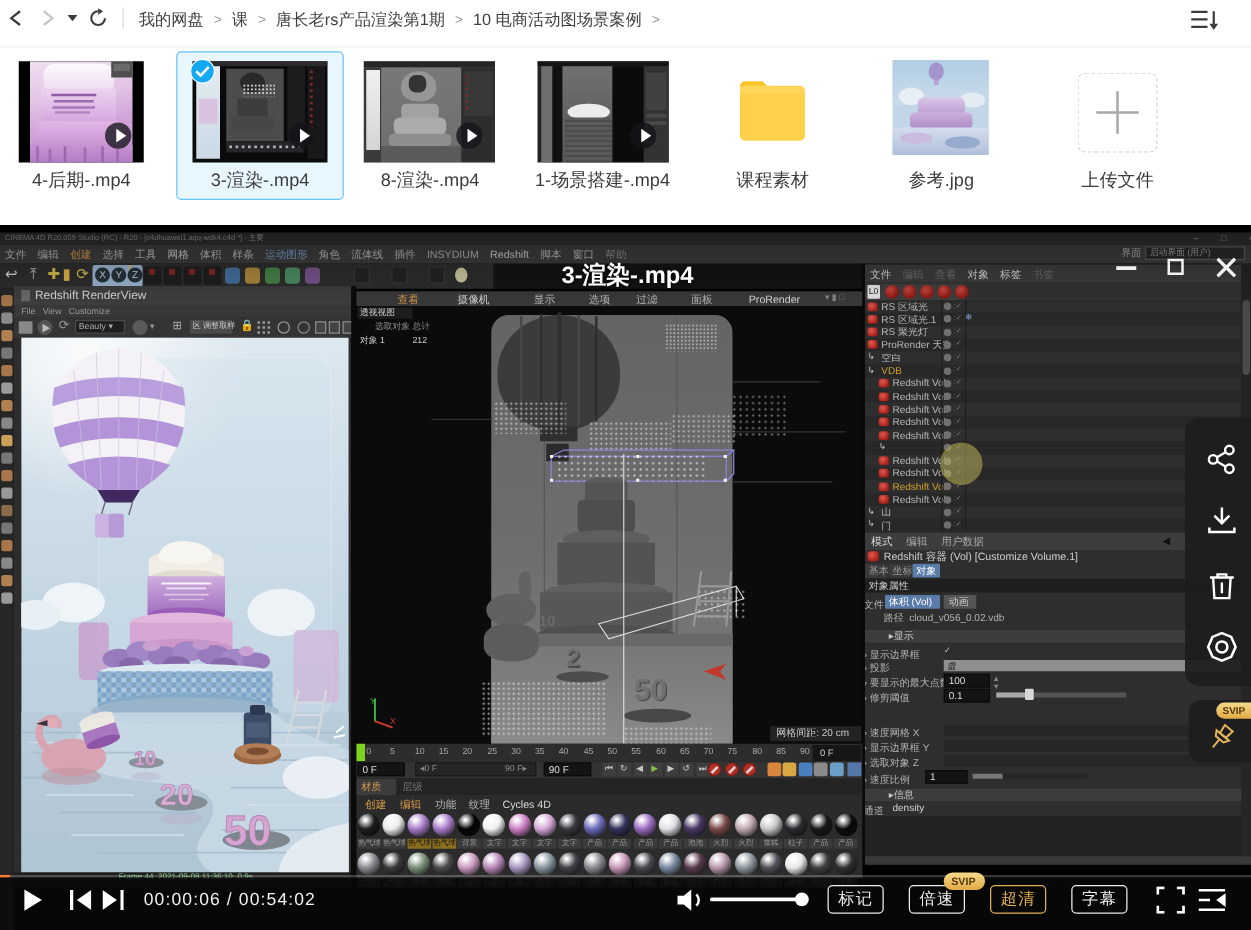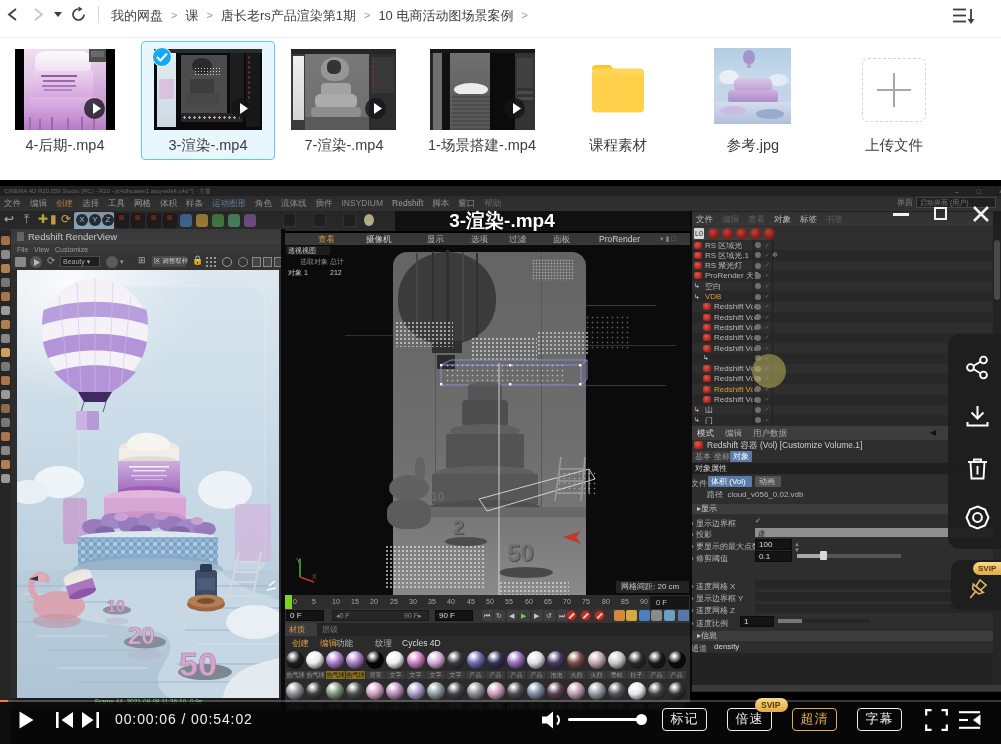--- a/index.html
+++ b/index.html
@@ -1,21 +1,21 @@
 <!DOCTYPE html>
 <html><head><meta charset="utf-8"><style>
 *{margin:0;padding:0;box-sizing:border-box}
 html,body{width:1001px;height:744px;overflow:hidden;background:#fff}
 #app{position:relative;width:1001px;height:744px;font-family:"Liberation Sans",sans-serif;overflow:hidden}
 .ab{position:absolute}
 .tt{white-space:nowrap;line-height:1}
 .sph{position:absolute;width:18px;height:18px;border-radius:50%}
 .mlab{position:absolute;width:19px;height:8px;font-size:6px;color:#9a9a9a;background:#3b3b3b;overflow:hidden;text-align:center;line-height:8px}
 .btn{position:absolute;height:23px;border:1.5px solid #eee;border-radius:4px;color:#eee;font-size:13px;text-align:center;line-height:20px;letter-spacing:1px;font-weight:400}
-.sec{position:absolute;left:692px;width:300px;background:#3d3d3d;color:#c9c9c9;font-size:8px;line-height:10px;padding-left:5px}
+.sec{position:absolute;left:692px;width:300px;background:#3d3d3d;color:#c9c9c9;font-size:8px;line-height:10px;padding-left:19px}
 .arow{position:absolute;left:691px;font-size:8px;color:#b4b4b4;white-space:nowrap}
 .inp{position:absolute;background:#141414;border:1px solid #0a0a0a;color:#ddd;font-size:8px;line-height:9px;padding-left:3px}
 </style></head><body>
 <div id="app">
 <div class="ab" style="left:0;top:0;width:1001px;height:38px;background:#fff;border-bottom:1px solid #ededed"></div>
 <svg class="ab" style="left:6px;top:7px" width="14" height="15" viewBox="0 0 14 15">
       <path d="M10 2 L3 7.5 L10 13" fill="none" stroke="#3d3d3d" stroke-width="1.8"></path>
     </svg>
 <svg class="ab" style="left:31px;top:7px" width="14" height="15" viewBox="0 0 14 15">
       <path d="M4 2 L11 7.5 L4 13" fill="none" stroke="#c6c6c6" stroke-width="1.8"></path>
@@ -140,21 +140,21 @@
       <div class="ab" style="left:6px;top:58px;width:26px;height:9px;border-radius:50%;background:#cabce0"></div>
       <div class="ab" style="left:42px;top:61px;width:28px;height:10px;border-radius:50%;background:#96abce"></div>
     </div>
 <div class="ab" style="left:862px;top:58px;width:64px;height:64px;border:1.5px dashed #d4d4d4;border-radius:6px"></div>
 <div class="ab" style="left:877px;top:73px;width:34px;height:34px">
       <div class="ab" style="left:16px;top:0;width:2px;height:34px;background:#a8a8a8"></div>
       <div class="ab" style="left:0;top:16px;width:34px;height:2px;background:#a8a8a8"></div>
     </div>
 <div class="ab tt" style="left:-15px;top:138px;width:160px;text-align:center;font-size:14.5px;color:#3c3c3c">4-后期-.mp4</div>
 <div class="ab tt" style="left:128px;top:138px;width:160px;text-align:center;font-size:14.5px;color:#3c3c3c">3-渲染-.mp4</div>
-<div class="ab tt" style="left:264px;top:138px;width:160px;text-align:center;font-size:14.5px;color:#3c3c3c">7-渲染-.mp4</div>
+<div class="ab tt" style="left:264px;top:138px;width:160px;text-align:center;font-size:14.5px;color:#3c3c3c">8-渲染-.mp4</div>
 <div class="ab tt" style="left:402px;top:138px;width:160px;text-align:center;font-size:14.5px;color:#3c3c3c">1-场景搭建-.mp4</div>
 <div class="ab tt" style="left:538px;top:138px;width:160px;text-align:center;font-size:14.5px;color:#3c3c3c">课程素材</div>
 <div class="ab tt" style="left:673px;top:138px;width:160px;text-align:center;font-size:14.5px;color:#3c3c3c">参考.jpg</div>
 <div class="ab tt" style="left:814px;top:138px;width:160px;text-align:center;font-size:14.5px;color:#3c3c3c">上传文件</div>
 <div class="ab" style="left:0;top:180px;width:1001px;height:564px;background:#000"></div>
 <div class="ab" style="left:0;top:186px;width:1001px;height:10px;background:#2f2f2f"></div>
 <div class="ab tt" style="left:4px;top:188px;font-size:6px;color:#8f8f8f">CINEMA 4D R20.059 Studio (RC) - R20 - [c4dhuawei1.aqq-wdk4.c4d *] - 主要</div>
 <div class="ab tt" style="left:955px;top:188px;font-size:7px;color:#aaa;letter-spacing:8px">– □ ×</div>
 <div class="ab" style="left:0;top:196px;width:1001px;height:15px;background:#3d3d3d"></div>
 <div class="ab tt" style="left:4px;top:199px;font-size:8.5px"><span style="color:#b9b9b9;margin-right:9px">文件</span><span style="color:#b9b9b9;margin-right:9px">编辑</span><span style="color:#d79b4a;margin-right:9px">创建</span><span style="color:#b9b9b9;margin-right:9px">选择</span><span style="color:#c9c9c9;margin-right:9px">工具</span><span style="color:#c9c9c9;margin-right:9px">网格</span><span style="color:#b9b9b9;margin-right:9px">体积</span><span style="color:#b9b9b9;margin-right:9px">样条</span><span style="color:#7ba3cc;margin-right:9px">运动图形</span><span style="color:#b9b9b9;margin-right:9px">角色</span><span style="color:#b9b9b9;margin-right:9px">流体线</span><span style="color:#b9b9b9;margin-right:9px">插件</span><span style="color:#b0b0b0;margin-right:9px">INSYDIUM</span><span style="color:#c9c9c9;margin-right:9px">Redshift</span><span style="color:#b9b9b9;margin-right:9px">脚本</span><span style="color:#b9b9b9;margin-right:9px">窗口</span><span style="color:#8a8a8a;margin-right:9px">帮助</span></div>
@@ -522,21 +522,21 @@
 <div class="ab" style="left:651px;top:610px;width:11px;height:11px;background:#8a8a8a;border-radius:2px"></div>
 <div class="ab" style="left:664px;top:610px;width:11px;height:11px;background:#6aa0c8;border-radius:2px"></div>
 <div class="ab" style="left:678px;top:610px;width:11px;height:11px;background:#5577aa;border-radius:1px"></div>
 <div class="ab" style="left:285px;top:623px;width:405px;height:80px;background:#2b2b2b"></div>
 <div class="ab" style="left:285px;top:623px;width:405px;height:13px;background:#242424"></div>
 <div class="ab" style="left:285px;top:623px;width:32px;height:13px;background:#3c3c3c;border-radius:2px 2px 0 0"></div>
 <div class="ab tt" style="left:289px;top:626px;font-size:8px;color:#d79b4a">材质</div>
 <div class="ab tt" style="left:322px;top:626px;font-size:8px;color:#777">层级</div>
 <div class="ab tt" style="left:292px;top:639px;font-size:8.5px;color:#d79b4a">创建</div>
 <div class="ab tt" style="left:320px;top:639px;font-size:8.5px;color:#d79b4a">编辑</div>
-<div class="ab tt" style="left:336px;top:639px;font-size:8.5px;color:#b9b9b9">功能</div>
+<div class="ab tt" style="left:348px;top:639px;font-size:8.5px;color:#b9b9b9">功能</div>
 <div class="ab tt" style="left:375px;top:639px;font-size:8.5px;color:#b9b9b9">纹理</div>
 <div class="ab tt" style="left:402px;top:639px;font-size:8.5px;color:#d9d9d9">Cycles 4D</div>
 <div class="sph" style="left:286px;top:651px;background:radial-gradient(circle at 35% 28%,#ffffff 4%,#1c1c1e 42%,#0a0a0a 98%)"></div>
 <div class="mlab" style="left:286px;top:671px;">热气球</div>
 <div class="sph" style="left:286px;top:682px;background:radial-gradient(circle at 35% 28%,#ffffff 4%,#8a8a92 42%,#0a0a0a 98%)"></div>
 <div class="mlab" style="left:286px;top:702px;opacity:0.75">产品</div>
 <div class="sph" style="left:306px;top:651px;background:radial-gradient(circle at 35% 28%,#ffffff 4%,#ececec 42%,#0a0a0a 98%)"></div>
 <div class="mlab" style="left:306px;top:671px;">热气球</div>
 <div class="sph" style="left:306px;top:682px;background:radial-gradient(circle at 35% 28%,#ffffff 4%,#3a3a3a 42%,#0a0a0a 98%)"></div>
 <div class="mlab" style="left:306px;top:702px;opacity:0.75">产品</div>
@@ -756,21 +756,21 @@
 <div class="ab tt" style="left:794px;top:541px;font-size:6px;color:#888">▲<br>▼</div>
 <div class="ab arow" style="top:553px">› 修剪阈值</div>
 <div class="ab inp" style="left:755px;top:551px;width:37px;height:11px">0.1</div>
 <div class="ab" style="left:797px;top:554px;width:104px;height:4px;background:#555"></div>
 <div class="ab" style="left:797px;top:554px;width:26px;height:4px;background:#a8a8a8"></div>
 <div class="ab" style="left:820px;top:551px;width:7px;height:9px;background:#d8d8d8;border-radius:1px"></div>
 <div class="ab arow" style="top:581px">› 速度网格 X</div>
 <div class="ab" style="left:755px;top:580px;width:240px;height:9px;background:#262626"></div>
 <div class="ab arow" style="top:593px">› 显示边界框 Y</div>
 <div class="ab" style="left:755px;top:592px;width:240px;height:9px;background:#262626"></div>
-<div class="ab arow" style="top:605px">› 速度网格 Z</div>
+<div class="ab arow" style="top:605px">› 选取对象 Z</div>
 <div class="ab" style="left:755px;top:604px;width:240px;height:9px;background:#262626"></div>
 <div class="ab arow" style="top:618px">› 速度比例</div>
 <div class="ab inp" style="left:740px;top:616px;width:34px;height:11px">1</div>
 <div class="ab" style="left:778px;top:619px;width:92px;height:4px;background:#262626"></div>
 <div class="ab" style="left:778px;top:619px;width:24px;height:4px;background:#777"></div>
 <div class="sec" style="top:631px;height:10px;width:309px">▸信息</div>
 <div class="ab arow" style="top:643px">通道</div>
 <div class="ab tt" style="left:714px;top:643px;font-size:8px;color:#d6d6d6">density</div>
 <div class="ab" style="left:692px;top:653px;width:309px;height:32px;background:#232323"></div>
 <div class="ab" style="left:692px;top:685px;width:309px;height:6px;background:#3a3a3a"></div>

